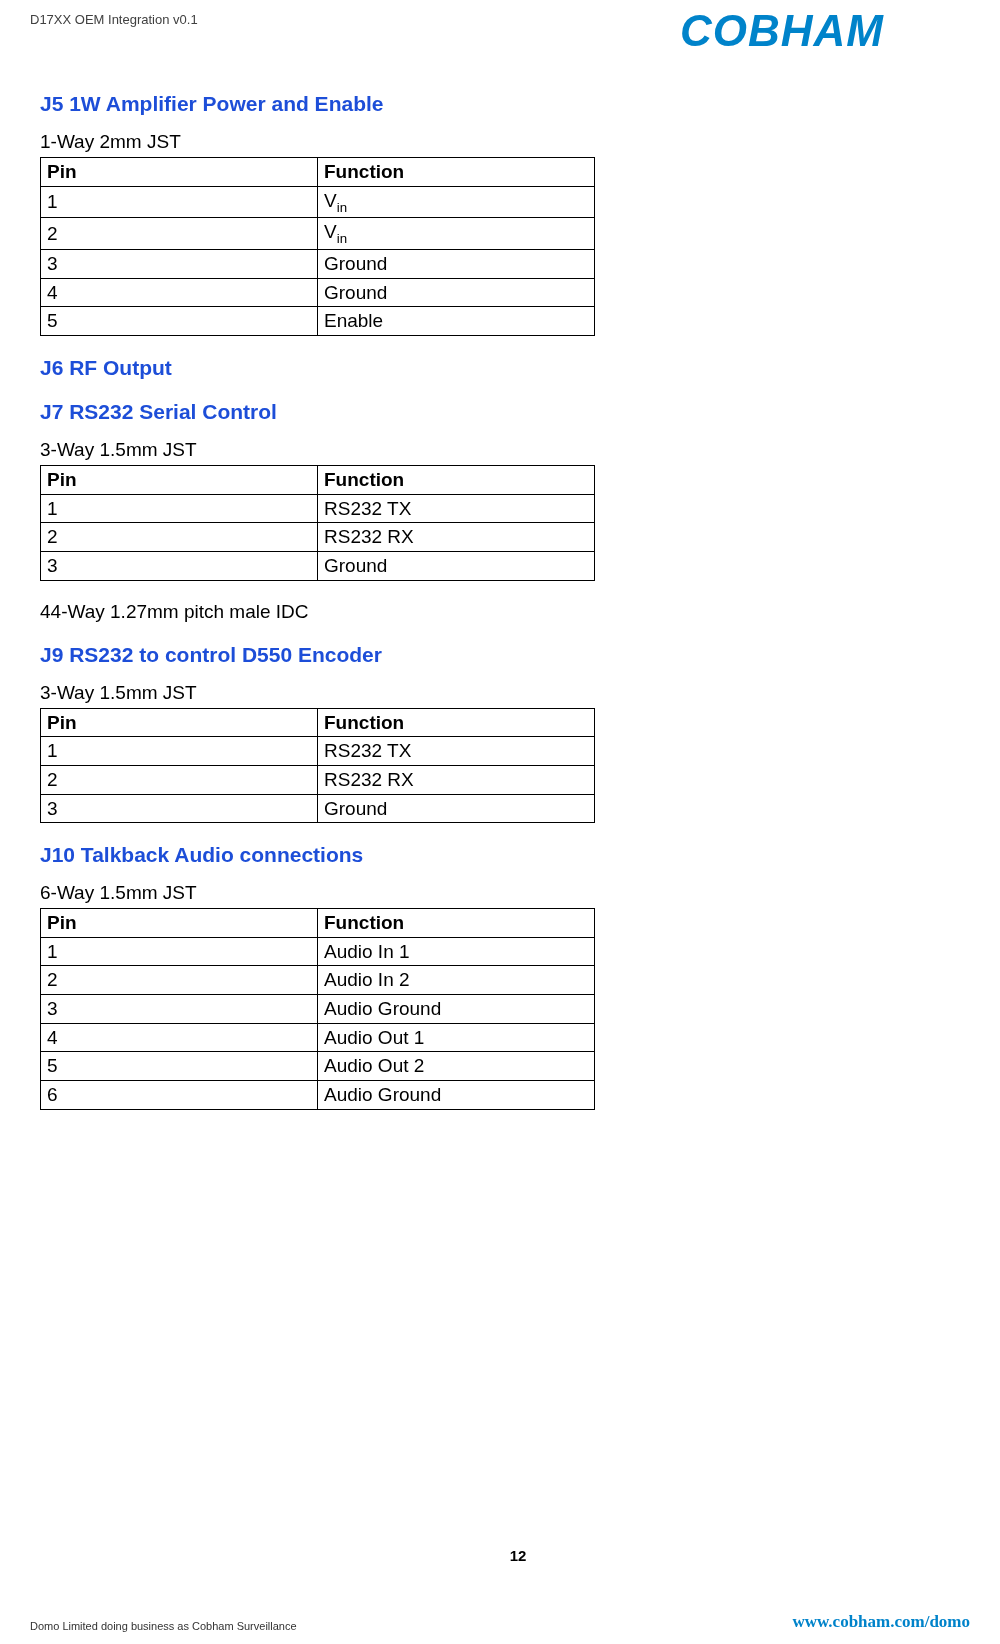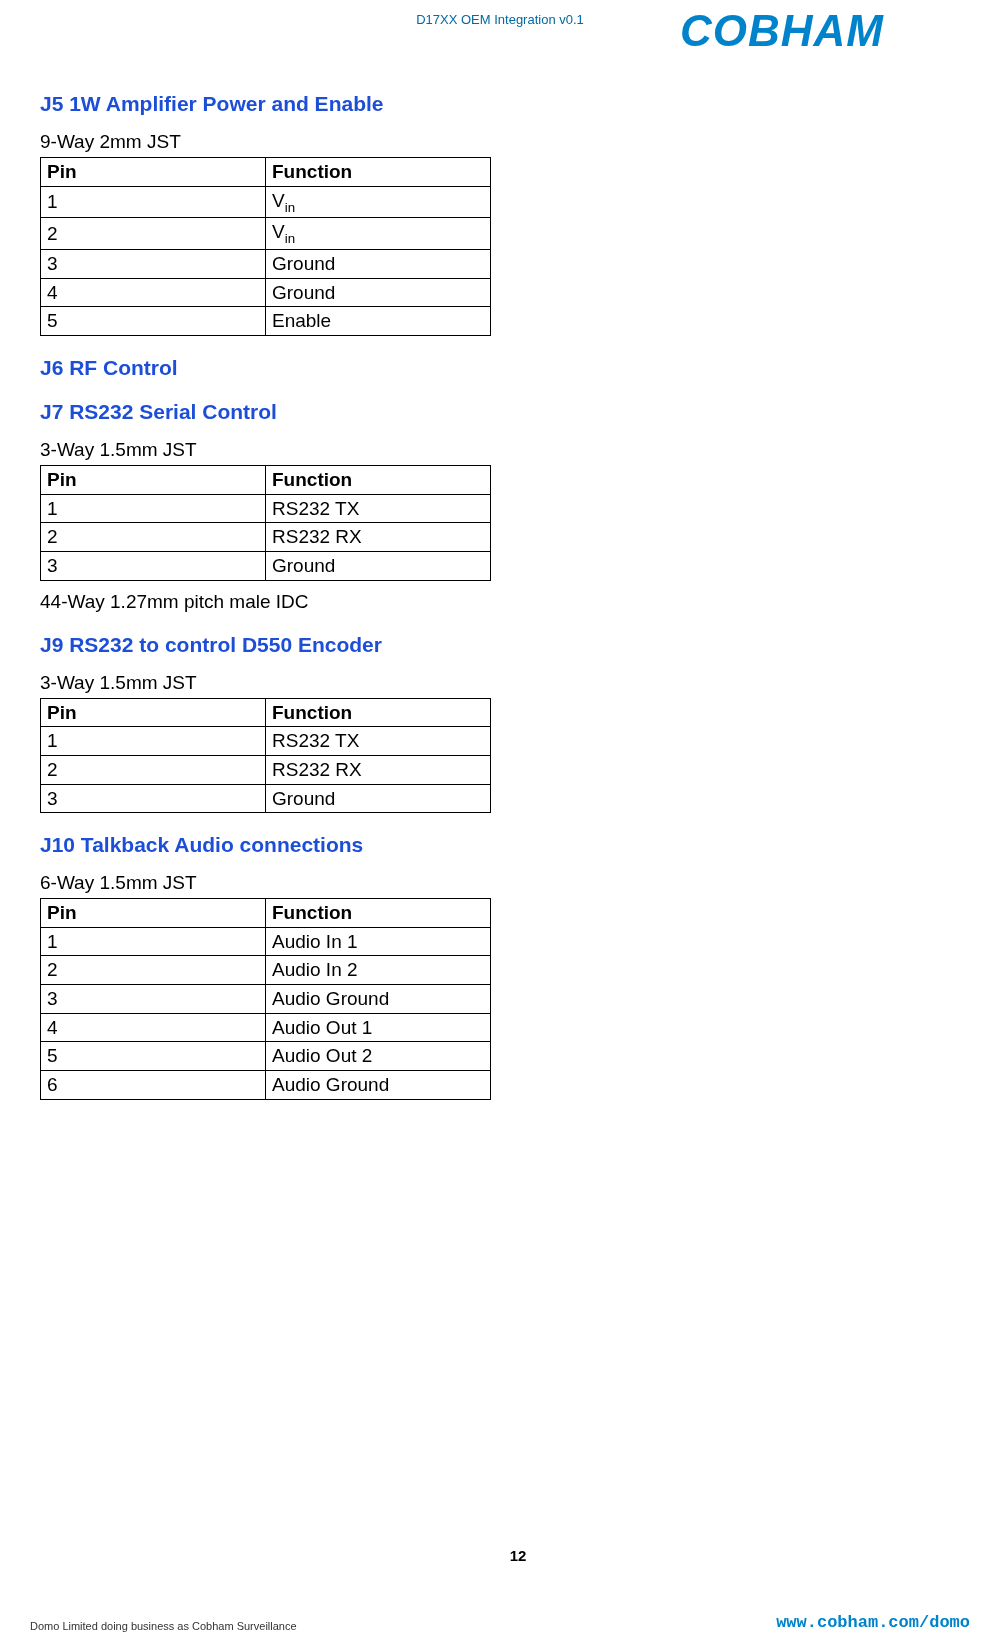--- a/index.html
+++ b/index.html
@@ -6,22 +6,21 @@
   body {
     width: 1000px;
     height: 1644px;
     background: #fff;
     font-family: Verdana, Geneva, sans-serif;
     position: relative;
     padding: 12px 30px 0 30px;
   }
   .doc-header {
     font-size: 13px;
-    color: #0369a1;
-    text-align: center;
+    color: #404040;
   }
   .logo {
     position: absolute;
     top: 8px;
     right: 30px;
   }
   .content {
     padding: 45px 0 0 10px;
     width: 615px;
   }
@@ -33,22 +32,22 @@
     margin: 20px 0 15px 0;
   }
   .subhead {
     font-family: Verdana, sans-serif;
     font-size: 19px;
     color: #000;
     margin: 0 0 4px 0;
   }
   table {
     border-collapse: collapse;
-    width: 451px;
-    margin-bottom: 10px;
+    width: 555px;
+    margin-bottom: 20px;
   }
   th, td {
     border: 1px solid #000;
     font-family: Verdana, sans-serif;
     font-size: 19px;
     text-align: left;
     padding: 1px 6px;
     font-weight: normal;
     line-height: 1.35;
   }
@@ -75,42 +74,42 @@
     justify-content: space-between;
     align-items: flex-end;
     margin-top: 32px;
   }
   .footer-left {
     font-size: 11px;
     color: #333;
   }
   .footer-right {
     color: #0083CA;
-    font-family: Liberation Mono, monospace;
+    font-family: Liberation Serif, serif;
     font-weight: bold;
     font-size: 17px;
   }
 </style>
 </head>
 <body>
 
 <div class="doc-header">D17XX OEM Integration v0.1</div>
 
 <div class="logo">
   <svg width="290" height="48" viewBox="0 0 290 48">
     <g fill="#0083CA">
       <text x="0" y="38" font-family="Arial, sans-serif" font-size="44" font-weight="900" font-style="italic" letter-spacing="1">COBHAM</text>
     </g>
   </svg>
 </div>
 
 <div class="content">
 
   <div class="section-heading">J5 1W Amplifier Power and Enable</div>
-  <div class="subhead">9-Way 2mm JST</div>
+  <div class="subhead">1-Way 2mm JST</div>
   <table>
     <tbody>
         <tr>
       <th class="col-pin">Pin</th>
       <th class="col-func">Function</th>
     </tr>
     <tr>
           <td>1</td>
           <td><span>V</span><sub>in</sub></td>
         </tr>
@@ -126,21 +125,21 @@
           <td>4</td>
           <td>Ground</td>
         </tr>
     <tr>
           <td>5</td>
           <td>Enable</td>
         </tr>
   </tbody>
     </table>
 
-  <div class="section-heading">J6 RF Control</div>
+  <div class="section-heading">J6 RF Output</div>
 
   <div class="section-heading">J7 RS232 Serial Control</div>
   <div class="subhead">3-Way 1.5mm JST</div>
   <table>
     <tbody>
         <tr>
       <th class="col-pin">Pin</th>
       <th class="col-func">Function</th>
     </tr>
     <tr>

